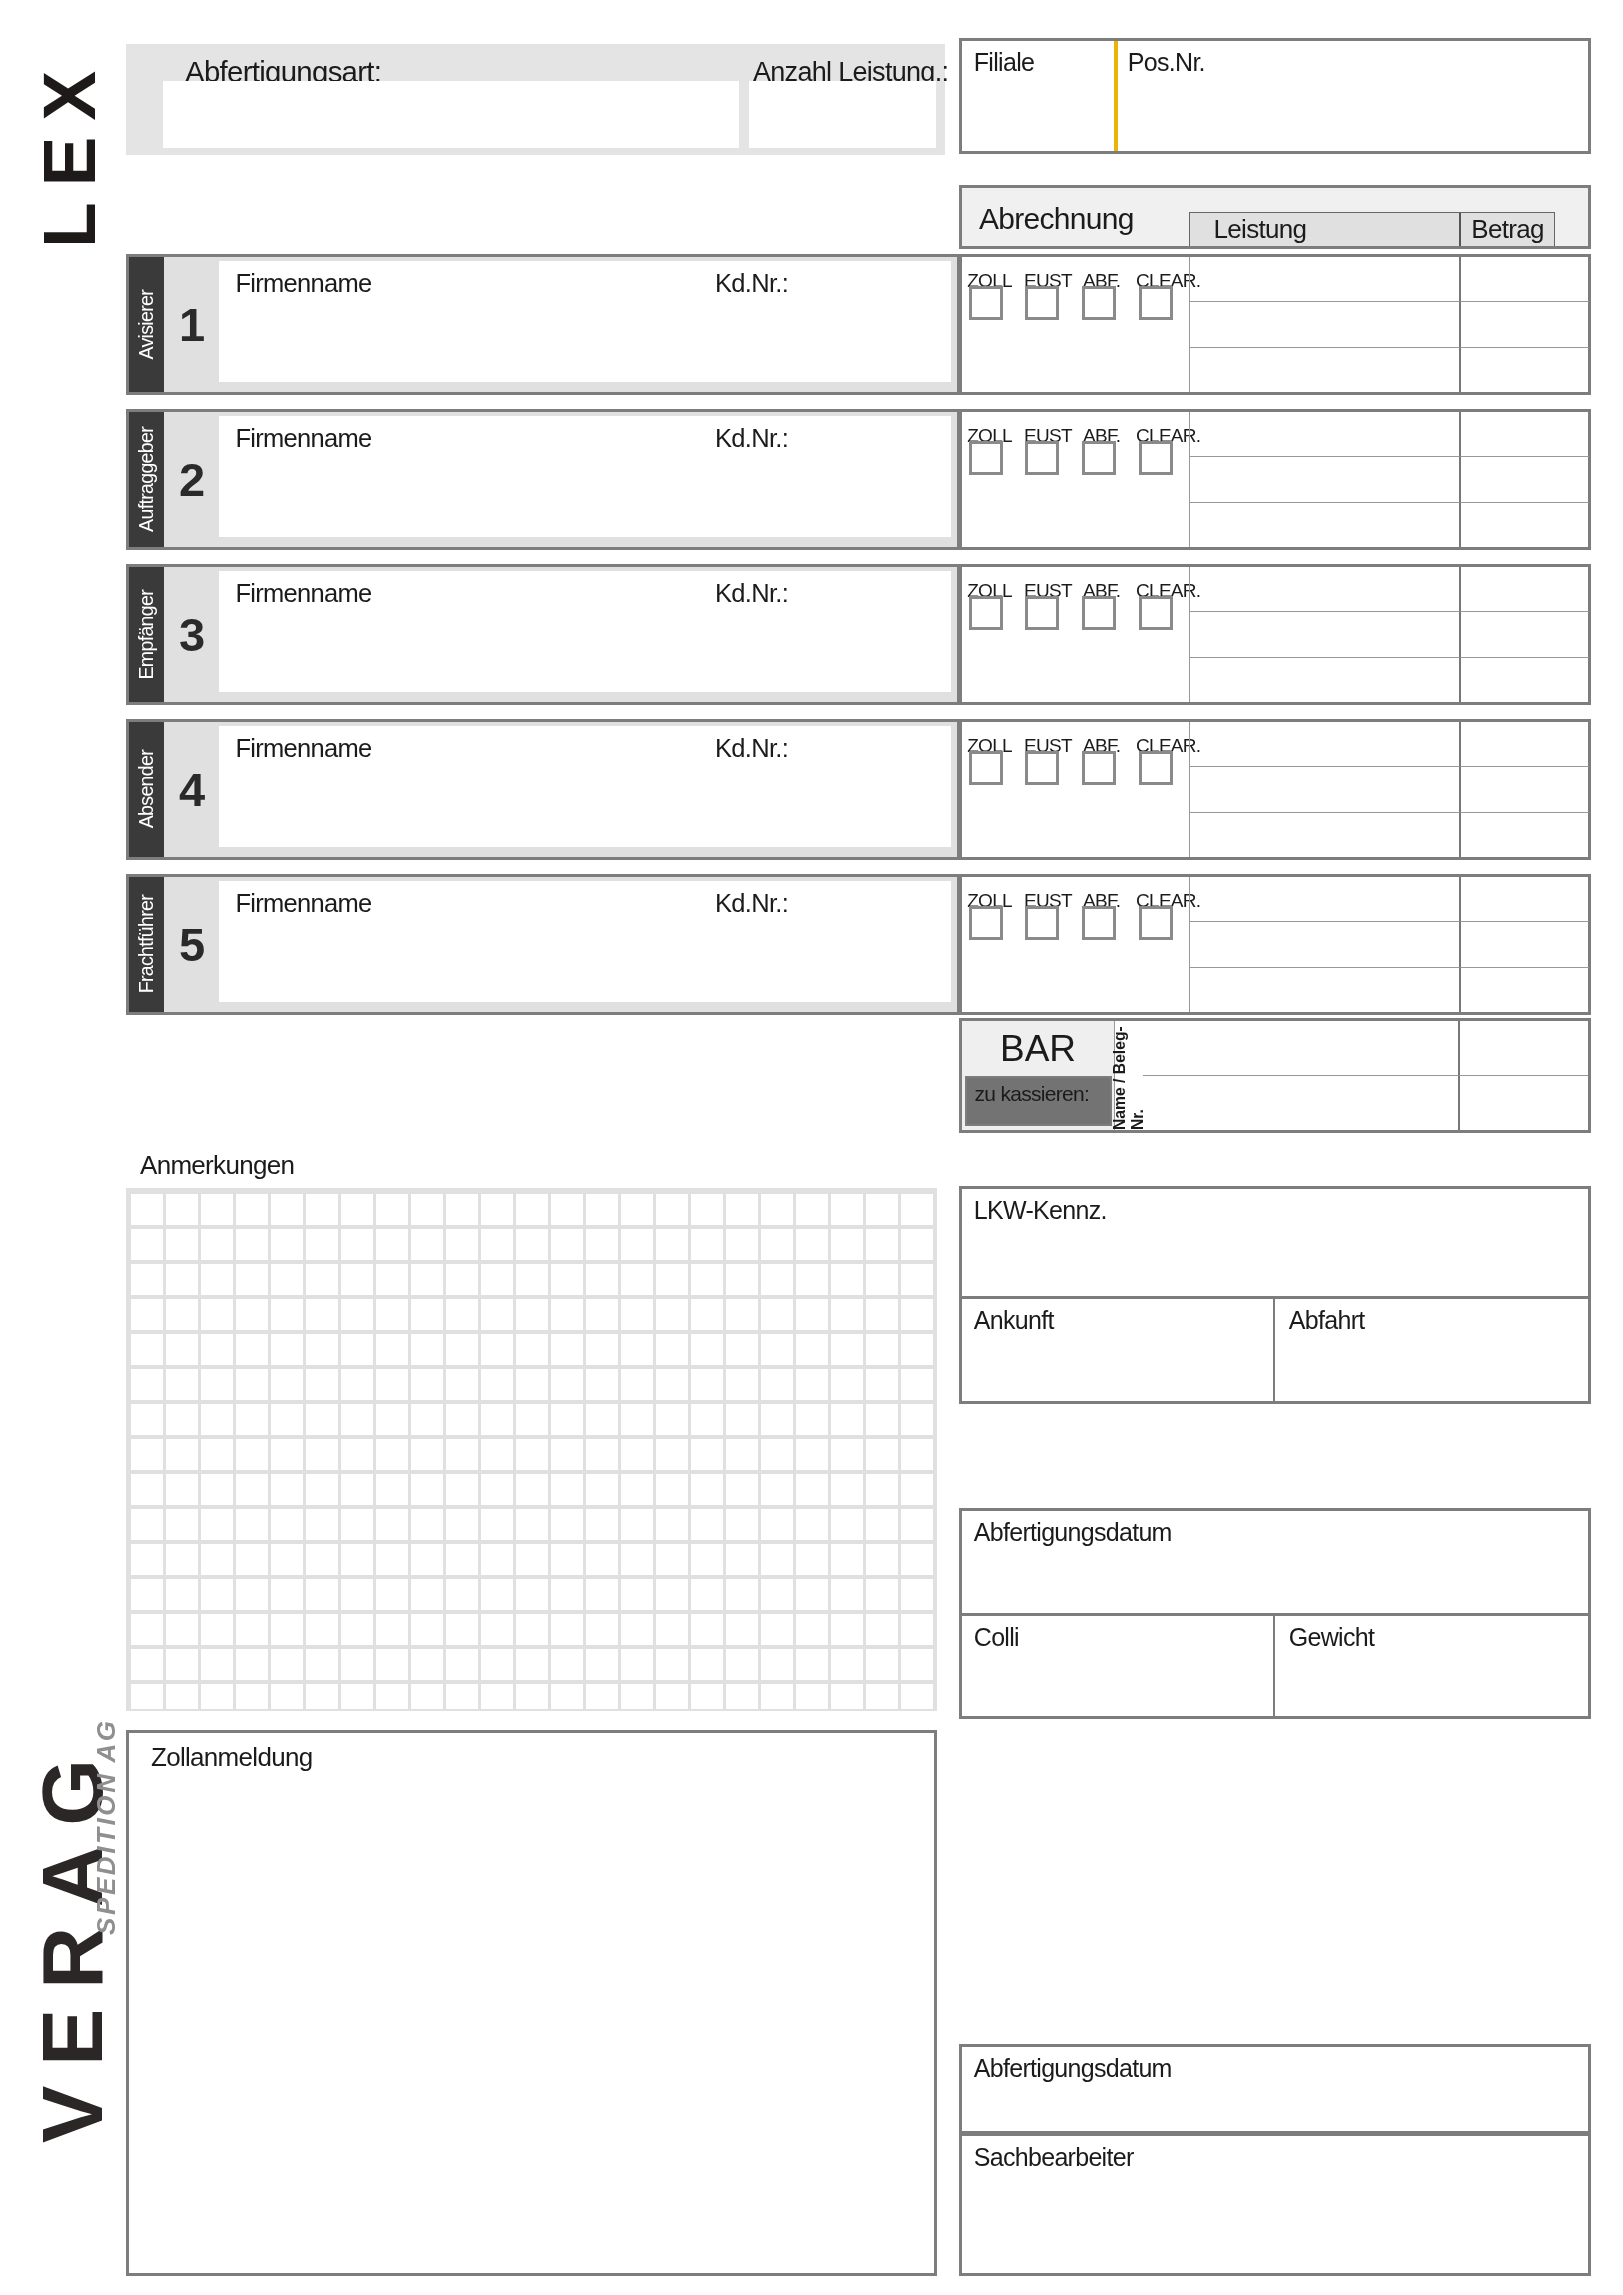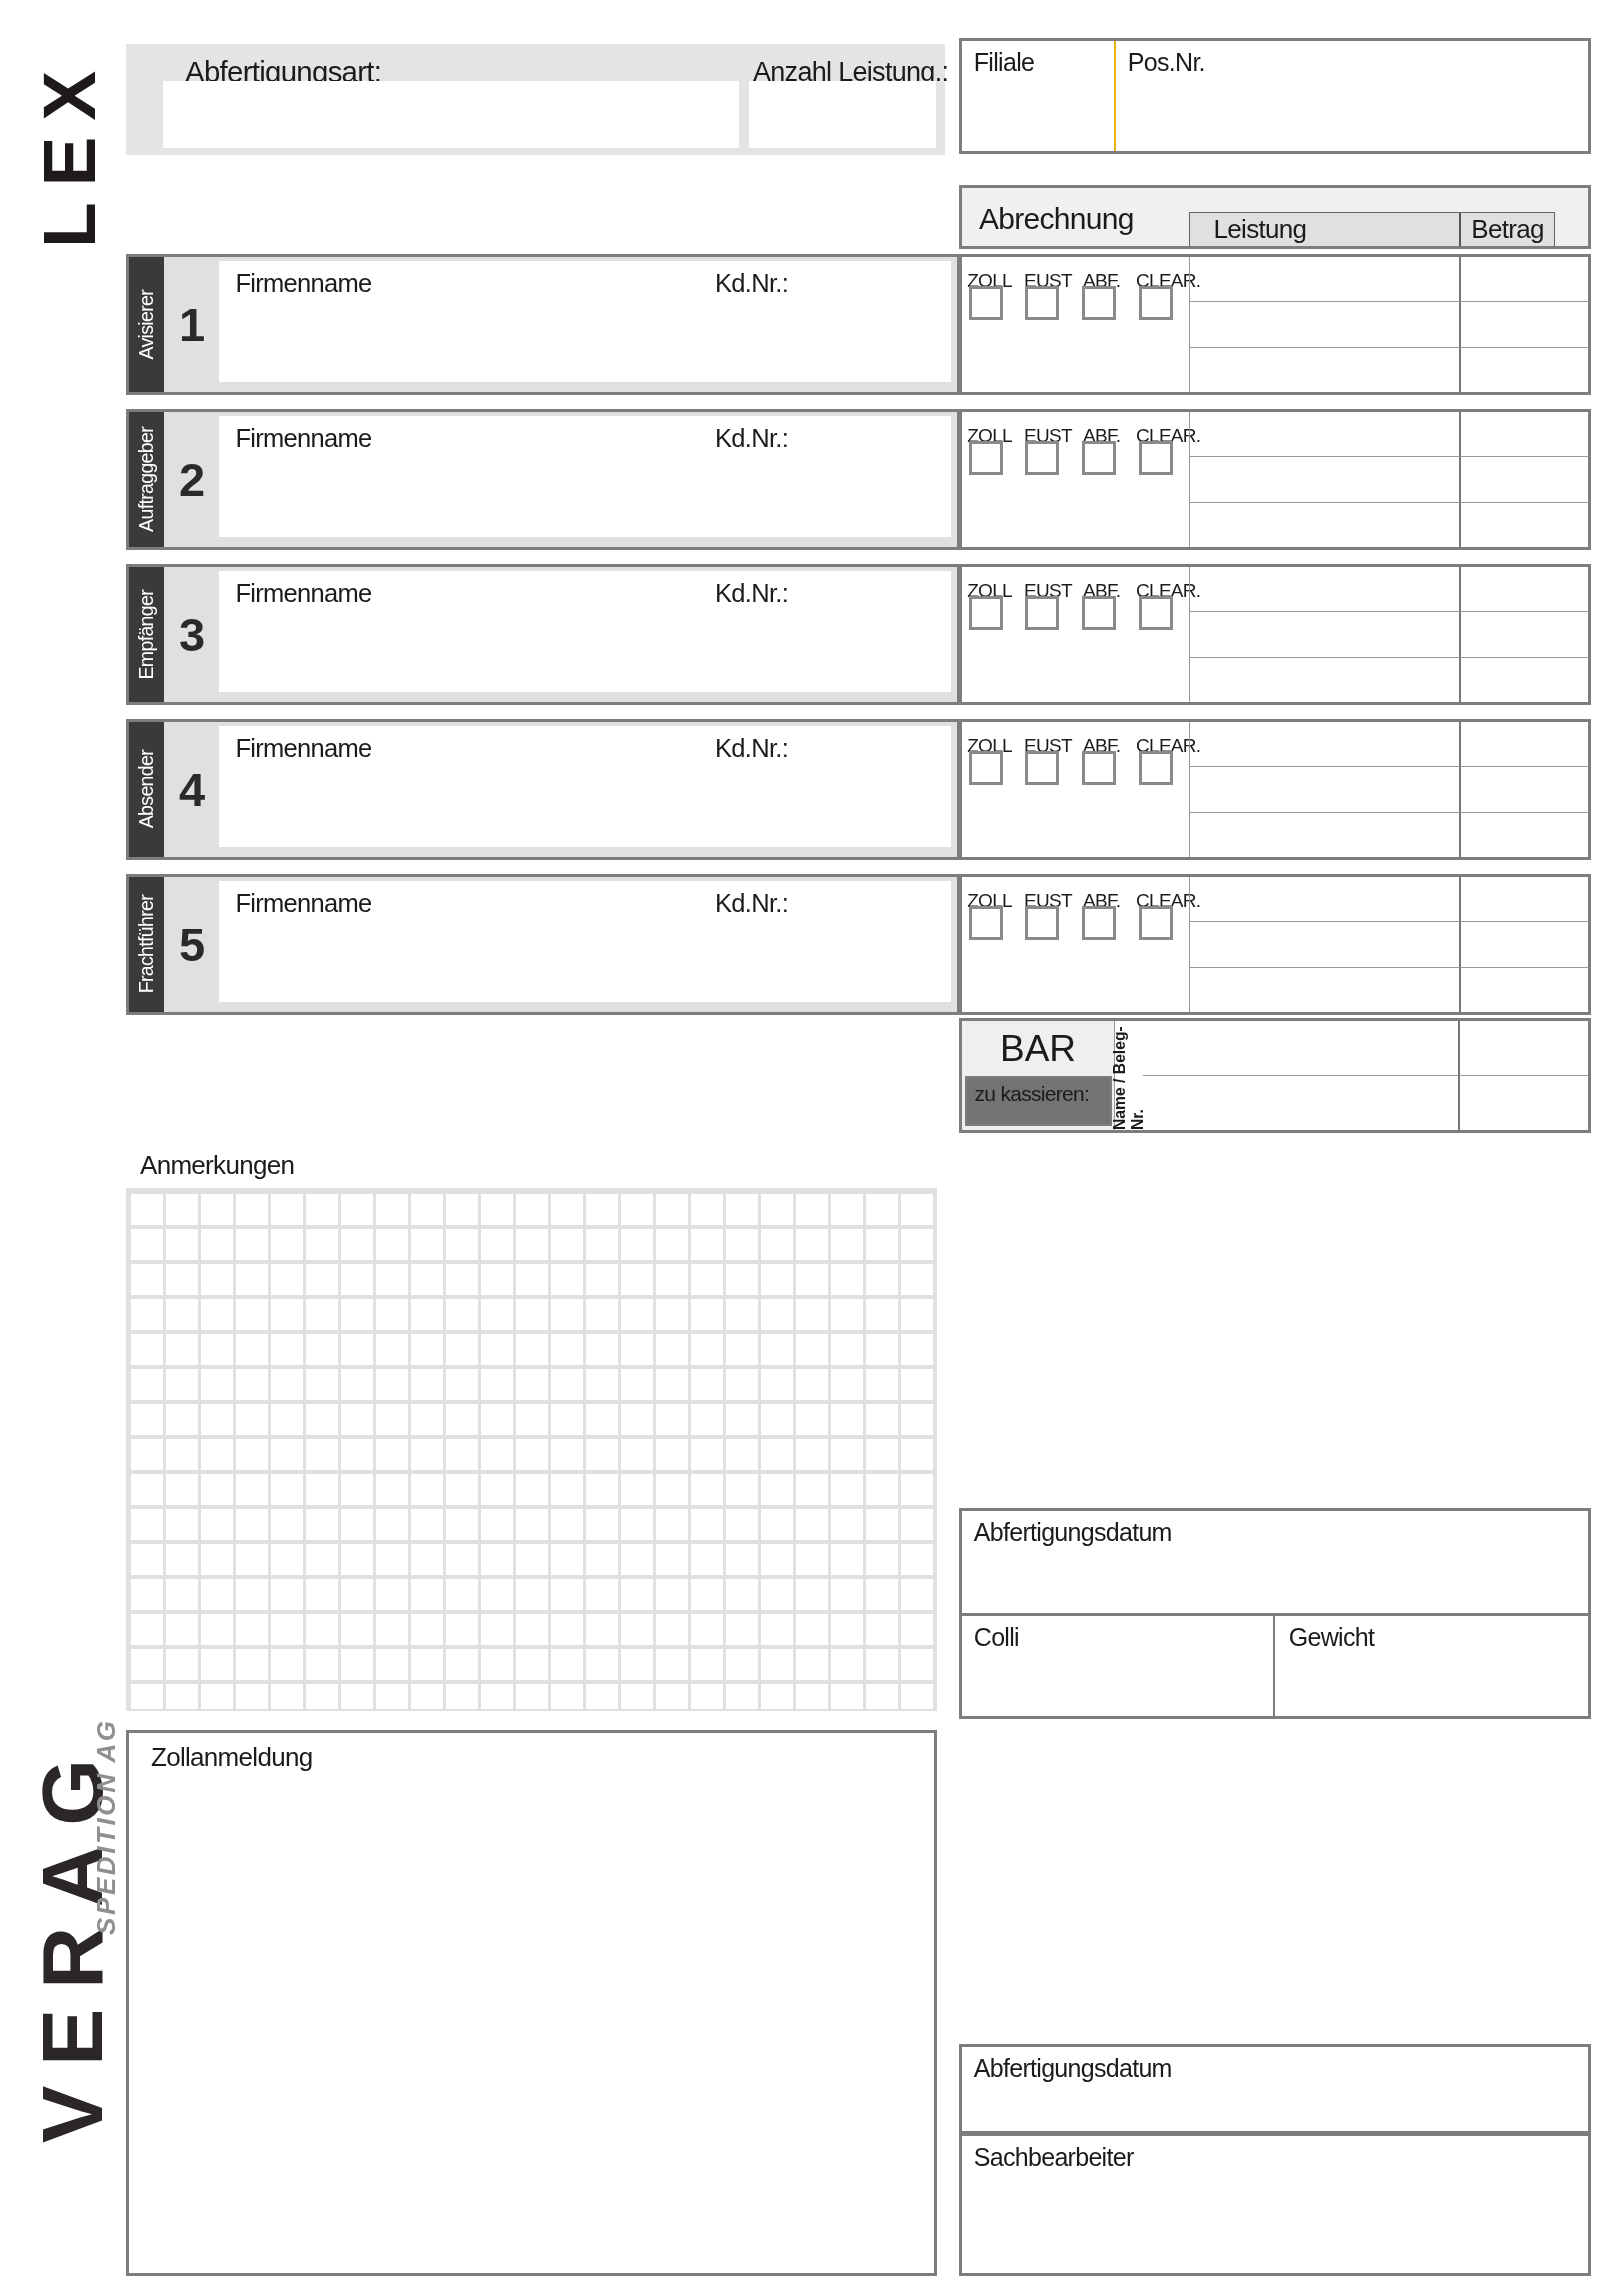--- a/index.html
+++ b/index.html
@@ -22,21 +22,21 @@
   
   .top-header{position:absolute;left:126px;top:44px;width:819px;height:111px;background:#e4e4e4;}
   .abf-lbl{position:absolute;left:59px;top:10.5px;font-size:29.4px;}
   .anz-lbl{position:absolute;left:627px;top:13px;font-size:27px;}
   .input{position:absolute;background:#ffffff;}
   .abf-input{left:37px;top:37px;width:576px;height:67px;}
   .anz-input{left:623px;top:37px;width:187px;height:67px;}
 
   .filiale-box{position:absolute;left:959px;top:38px;width:632px;height:116px;
                border:3.3px solid #7d7d7d;background:#fff;box-sizing:border-box;}
-  .filiale-cell{position:absolute;left:0;top:0;width:152px;height:100%;border-right:2px solid #eab308;}
+  .filiale-cell{position:absolute;left:0;top:0;width:152px;height:100%;border-right:4px solid #eab308;}
   .posnr-cell{position:absolute;left:154px;top:0;right:0;height:100%;}
   .cell-lbl{position:absolute;left:11.8px;top:6.5px;font-size:25px;letter-spacing:-0.7px;white-space:nowrap;}
 
   
   .abr-header{position:absolute;left:959px;top:185px;width:632px;height:64px;
               border:3.3px solid #7d7d7d;background:#f0f0f0;box-sizing:border-box;}
   .abr-title{position:absolute;left:17px;top:14.4px;font-size:30px;letter-spacing:-0.7px;}
   .abr-strip{position:absolute;left:227px;bottom:0;width:366px;height:34px;
              display:grid;grid-template-columns:269px 1fr;box-sizing:border-box;
              border:1.3px solid #666;border-bottom:none;}
@@ -304,20 +304,33 @@
       <div class="tcell first"></div>
         <div class="tcell r first"></div>
       <div class="tcell"></div>
         <div class="tcell r"></div>
     </div>
   </div>
 
   <span class="anm-lbl">Anmerkungen</span>
   <div class="anm-grid"></div>
 
+  <div class="info-box lkw-box">
+    <div class="lkw-top">
+      <span class="cell-lbl">LKW-Kennz.</span>
+    </div>
+    <div class="split-bottom">
+      <div class="split-l">
+        <span class="cell-lbl">Ankunft</span>
+      </div>
+      <div class="split-r">
+        <span class="cell-lbl">Abfahrt</span>
+      </div>
+    </div>
+  </div>
 
   <div class="info-box ware-box">
     <div class="ware-top">
       <span class="cell-lbl">Abfertigungsdatum</span>
     </div>
     <div class="ware-bottom">
       <div class="split-l">
         <span class="cell-lbl">Colli</span>
       </div>
       <div class="split-r">

